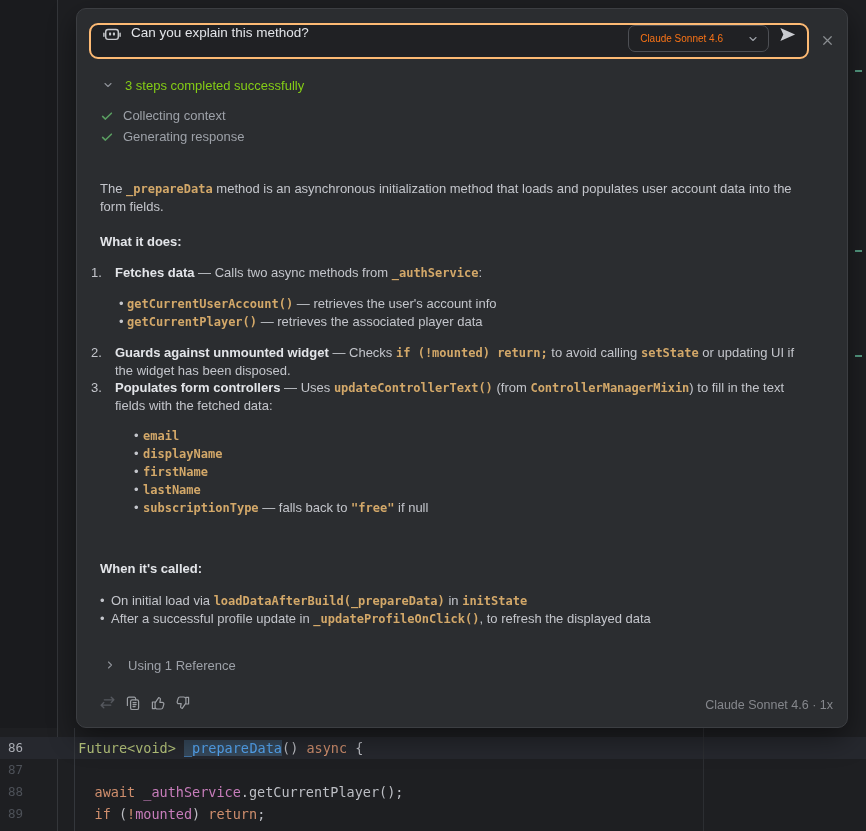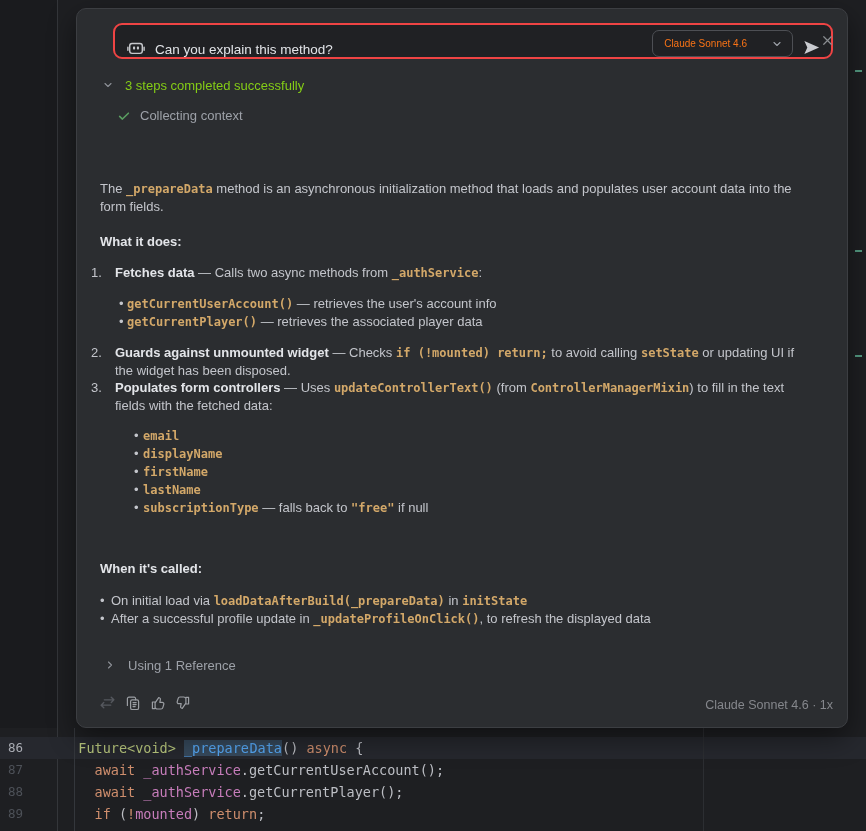--- a/index.html
+++ b/index.html
@@ -28,35 +28,35 @@
   .scroll-mark { position:absolute; left:855px; width:7px; height:2px; background:#549a82; z-index:2; }
 
   
   .popup {
     position:absolute; left:76px; top:8px; width:772px; height:720px;
     background:#2b2d30; border:1px solid #3c3e42; border-radius:10px;
     box-shadow:0 10px 28px rgba(0,0,0,.45); z-index:5;
   }
   .input-box {
     position:absolute; left:12px; top:14px; width:720px; height:36px;
-    border:2px solid #ef4444; border-radius:9px; background:#202124;
-    display:flex; align-items:flex-end; padding:0 8px 0 12px;margin-left:24px;
+    border:2px solid #fdba74; border-radius:9px; background:#202124;
+    display:flex; align-items:flex-start; padding:0 8px 0 12px;
   }
   .query { margin-left:10px; flex:1; font-size:13.5px; color:#e2e4e8; white-space:nowrap; overflow:hidden; }
   .model-btn {
     display:flex; align-items:center; gap:24px; height:27px; padding:0 9px 0 11px;
     background:transparent; border:1px solid #4d4f54; border-radius:7px;
     color:#f97316; font-size:10px; font-family:inherit; cursor:pointer; flex:none;
   }
   .icon-btn { background:none; border:none; padding:0; margin:0; cursor:pointer; display:flex; align-items:center; }
   .send-btn { margin-left:9px; margin-right:2px; }
   .close-btn { position:absolute; left:743px; top:24px; }
 
   .steps-summary { position:absolute; left:25px; top:68px; height:16px; display:flex; align-items:center; gap:11px; color:#84cc16; font-size:13px; cursor:pointer; }
-  .steps-list { position:absolute; left:40px; top:96px; }
+  .steps-list { position:absolute; left:23px; top:96px; }
   .step-row { height:21px; display:flex; align-items:center; gap:9px; color:#9da1a8; font-size:13px; }
 
   .rich-block { position:absolute; left:23px; width:712px; font-size:13px; line-height:17px; color:#c3c5cb; }
   .heading { position:absolute; left:23px; font-size:13px; font-weight:bold; color:#e3e5e9; }
   .seg-t { color:#c3c5cb; }
   .seg-b { font-weight:bold; color:#e3e5e9; }
   .seg-c { font-family:"DejaVu Sans Mono",monospace; font-size:12px; color:#d3a869;font-weight:bold; }
 
   .ol-item { position:absolute; left:12px; width:723px; display:flex; font-size:13px; line-height:17px; }
   .ol-num { flex:none; width:26px; padding-left:2px; color:#c3c5cb; }
@@ -79,21 +79,20 @@
 
 <div class="left-col"></div>
 <div class="gutter-divider"></div>
 <div class="code-area">
     <div class="code-row current">
       <span class="gutter-num">86</span>
       <span class="code-text"><span class="tok-plain">  </span><span class="tok-type">Future&lt;void&gt;</span><span class="tok-plain"> </span><span class="tok-sel">_prepare</span><span class="caret"></span><span class="tok-sel">Data</span><span class="tok-plain">() </span><span class="tok-kw">async</span><span class="tok-plain"> {</span></span>
     </div>
     <div class="code-row">
       <span class="gutter-num">87</span>
-      <span class="code-text"><span class="tok-plain">    </span><span class="tok-kw">await</span><span class="tok-plain"> </span><span class="tok-field">_authService</span><span class="tok-plain">.getCurrentUserAccount();</span></span>
     </div>
     <div class="code-row">
       <span class="gutter-num">88</span>
       <span class="code-text"><span class="tok-plain">    </span><span class="tok-kw">await</span><span class="tok-plain"> </span><span class="tok-field">_authService</span><span class="tok-plain">.getCurrentPlayer();</span></span>
     </div>
     <div class="code-row">
       <span class="gutter-num">89</span>
       <span class="code-text"><span class="tok-plain">    </span><span class="tok-kw">if</span><span class="tok-plain"> (</span><span class="tok-kw">!</span><span class="tok-field">mounted</span><span class="tok-plain">) </span><span class="tok-kw">return</span><span class="tok-plain">;</span></span>
     </div>
   </div>
@@ -138,20 +137,26 @@
     </svg>
     <span>3 steps completed successfully</span>
   </div>
   <div class="steps-list">
       <div class="step-row">
         <svg width="14" height="14" viewBox="0 0 16 16">
           <path d="M3 8.5l3.2 3L13 4.8" fill="none" stroke="#5a9e61" stroke-width="1.8" stroke-linecap="round" stroke-linejoin="round"></path>
         </svg>
         <span>Collecting context</span>
       </div>
+      <div class="step-row">
+        <svg width="14" height="14" viewBox="0 0 16 16">
+          <path d="M3 8.5l3.2 3L13 4.8" fill="none" stroke="#5a9e61" stroke-width="1.8" stroke-linecap="round" stroke-linejoin="round"></path>
+        </svg>
+        <span>Generating response</span>
+      </div>
     </div>
 
   <div class="rich-block" style="top:171px"><span class="seg-t">The </span><span class="seg-c">_prepareData</span><span class="seg-t"> method is an asynchronous initialization method that loads and populates user account data into the form fields.</span></div>
 
   <div class="heading" style="top:225px">What it does:</div>
 
   <div class="ol-item" style="top:255px">
       <span class="ol-num">1.</span>
       <div class="ol-content"><span class="seg-b">Fetches data</span><span class="seg-t"> — Calls two async methods from </span><span class="seg-c">_authService</span><span class="seg-t">:</span></div>
     </div>

